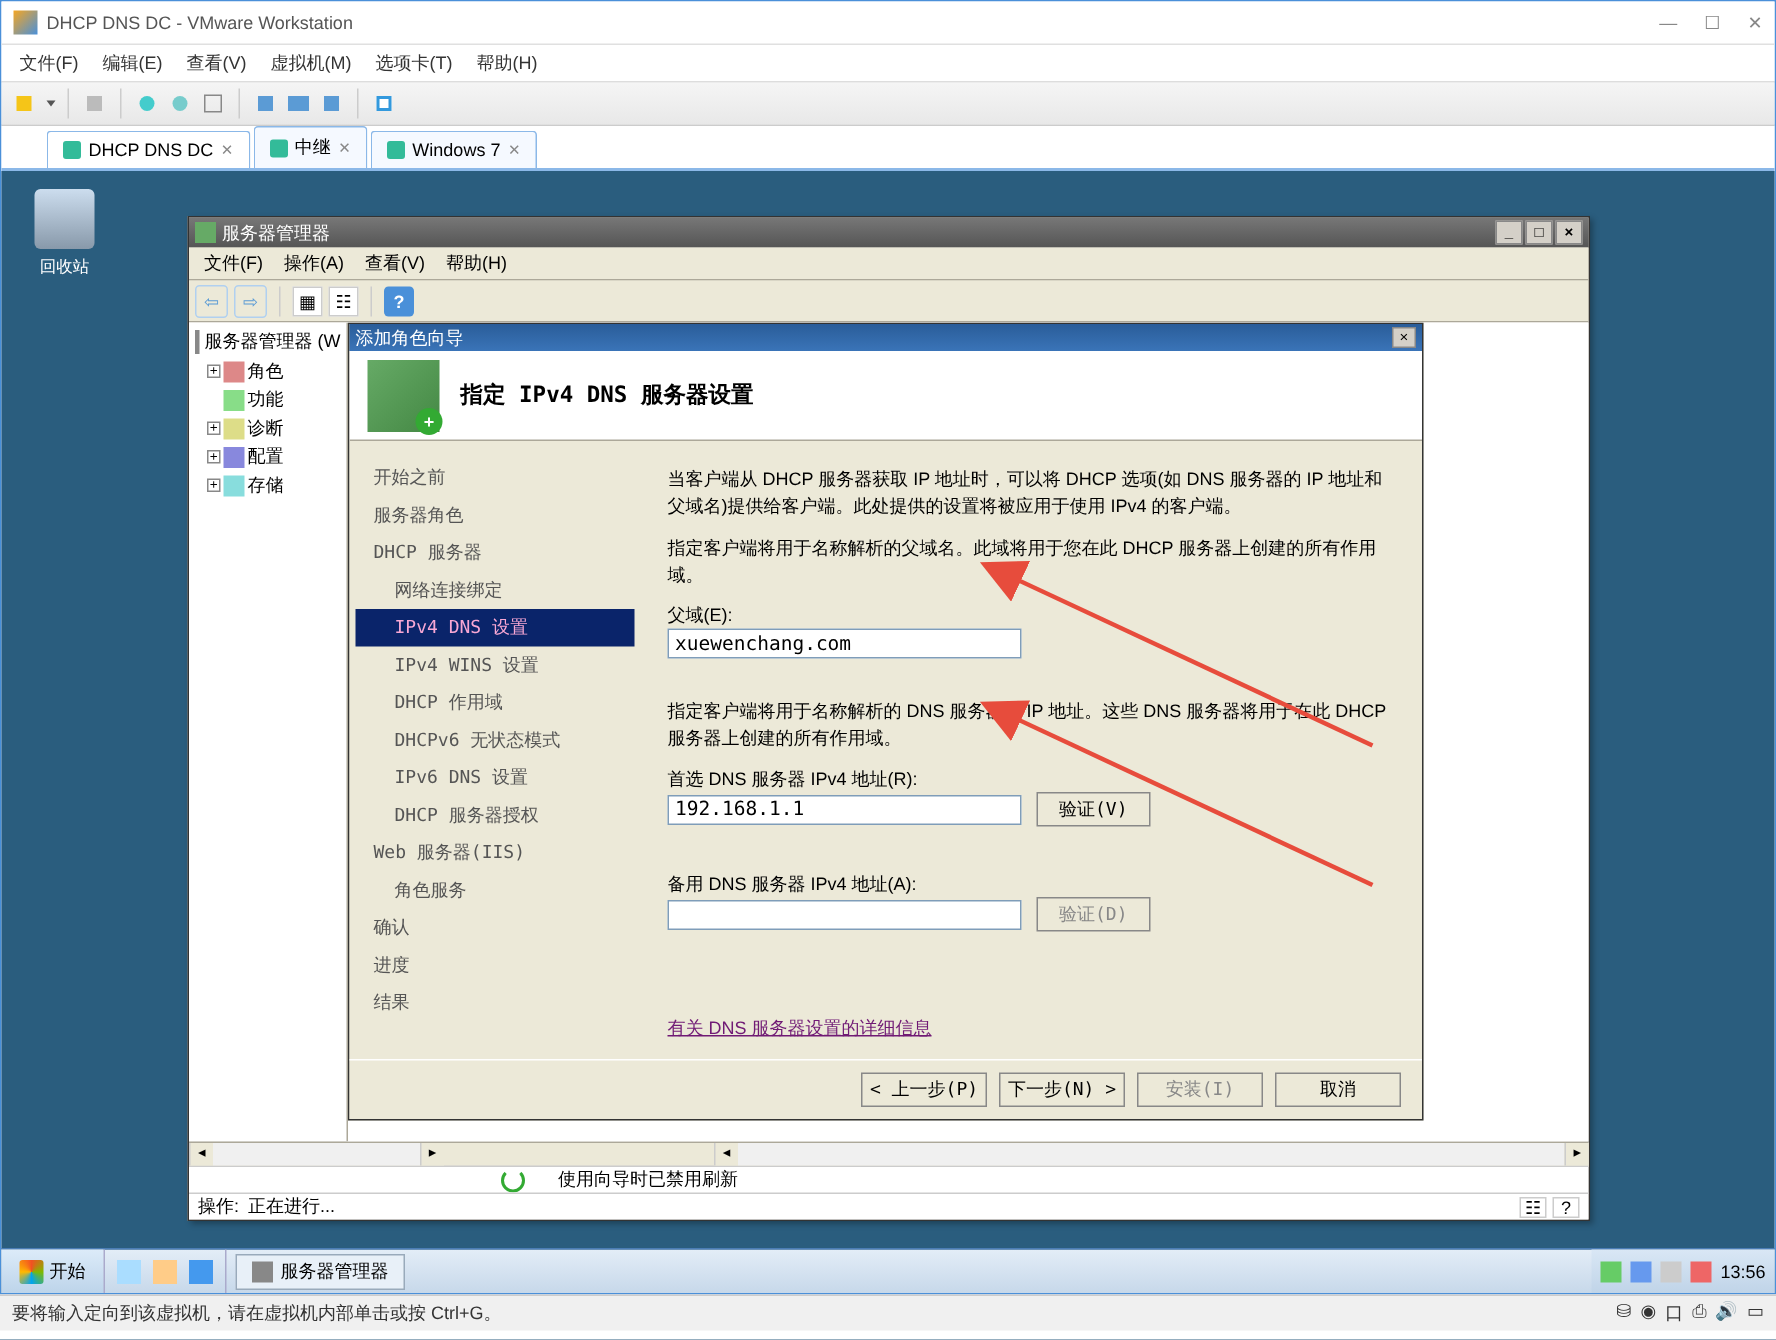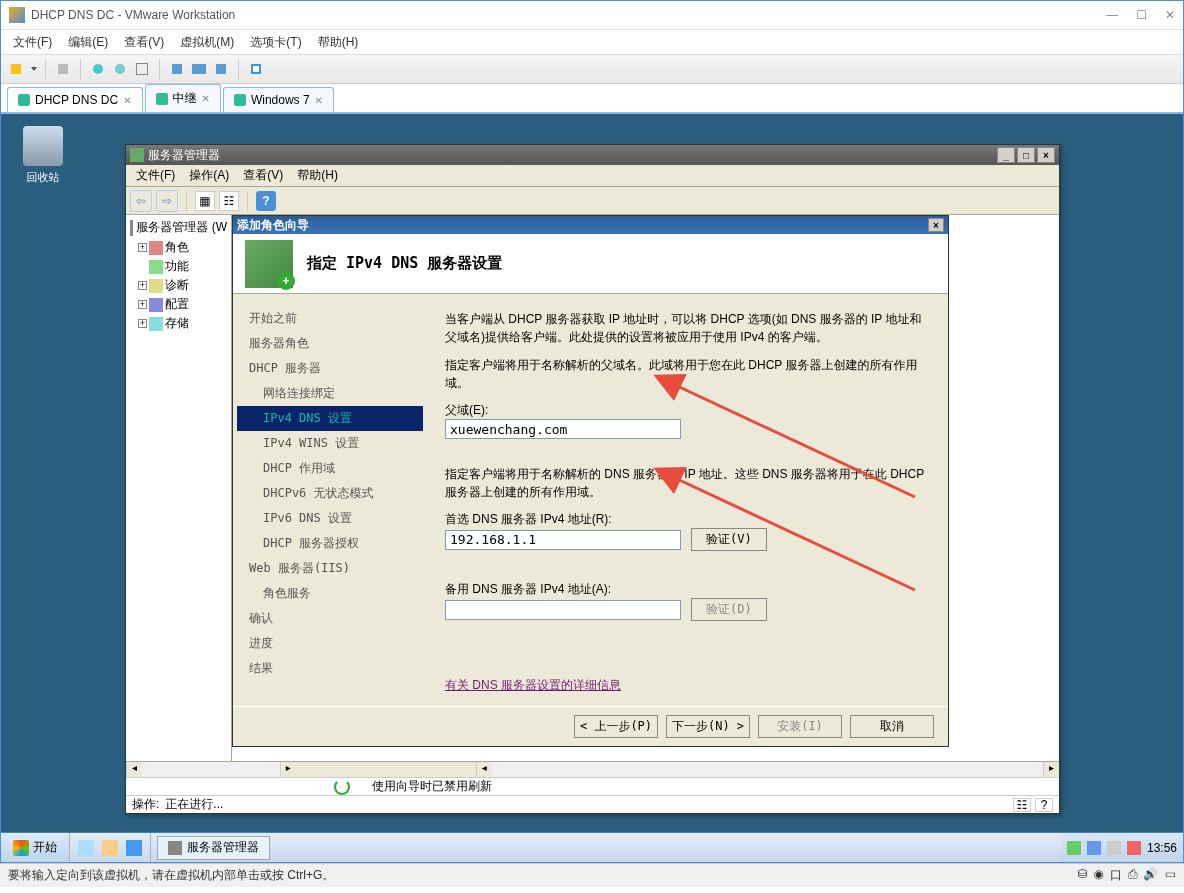--- a/index.html
+++ b/index.html
@@ -20,21 +20,21 @@
 .tb-btn { width: 18px; height: 18px; display: inline-flex; align-items: center; justify-content: center; }
 .tb-sep { width: 1px; height: 20px; background: #ccc; margin: 0 4px; }
 .tb-yellow { background:#f5c518; width:10px; height:10px; }
 .tb-dropdown-arrow { border-left:3px solid transparent; border-right:3px solid transparent; border-top:4px solid #555; margin-left:2px; }
 .tb-blue-sq { width:10px; height:10px; background:#5b9bd5; }
 .tb-cyan-circ { width:10px; height:10px; background:#4cc; border-radius:50%; }
 .tb-snap { width:12px; height:12px; border:1px solid #888; }
 
 .vmware-tabs { height: 30px; background: #fff; border-bottom: 2px solid #8bb8e8; display: flex; align-items: flex-end; padding: 0 6px; gap: 2px; }
 .vmw-tab { border: 1px solid #8bb8e8; border-bottom: none; padding: 5px 10px; border-radius: 3px 3px 0 0; display: flex; align-items: center; gap: 5px; background:#f5f9ff; }
-.vmw-tab.active { background: #fff; }
+.vmw-tab.active { background: #fff; margin-left: 24px; }
 .vmw-tab .vm-ico { width:12px; height:12px; background:#3b9; border-radius:2px; }
 .vmw-tab .close { color:#888; font-size:10px; }
 
 .vm-content { flex: 1; background: #2a5d7e; position: relative; }
 
 
 .desktop-icon { position: absolute; left: 14px; top: 12px; width: 56px; text-align: center; color:#fff; font-size:11px; }
 .desktop-icon .bin { width: 40px; height: 40px; margin: 0 auto 4px; background: linear-gradient(180deg,#cde,#89a); border-radius: 4px; }
 
 
@@ -63,32 +63,32 @@
 .tree-item .nico { width:14px; height:14px; background:#d88; }
 .tree-item.n2 .nico{background:#8d8;}
 .tree-item.n3 .nico{background:#dd8;}
 .tree-item.n4 .nico{background:#88d;}
 .tree-item.n5 .nico{background:#8dd;}
 
 .srvmgr-main { flex:1; position:relative; background:#fff; }
 
 
 .wizard { position:absolute; left:0; top:0; width:717px; height:532px; background:#ece9d8; border:1px solid #333; display:flex; flex-direction:column; }
-.wizard-title { height:18px; background:linear-gradient(#2a5d99,#3a74b8); color:#fff; font-size:12px; display:flex; align-items:center; padding:0 4px; font-weight:bold;}
+.wizard-title { height:18px; background:linear-gradient(#2a5d99,#3a74b8); color:#fff; font-size:12px; display:flex; align-items:center; padding:0 4px; font-weight:normal;}
 .wizard-title .wclose{ margin-left:auto; width:16px; height:14px; background:#d4d0c8; color:#000; display:inline-flex; align-items:center; justify-content:center; font-size:10px; border:1px solid #888;}
 .wizard-header { height:60px; background:#fff; border-bottom:1px solid #aca899; display:flex; align-items:center; padding:1px 12px; gap:14px;}
 .wizard-header .wiz-ico { width:48px; height:48px; background:linear-gradient(135deg,#6a6,#484); position:relative; }
 .wizard-header .wiz-ico::after{content:"+"; position:absolute; right:-2px; bottom:-2px; width:18px; height:18px; background:#3a3; color:#fff; border-radius:50%; display:flex; align-items:center; justify-content:center; font-weight:bold;}
 .wizard-header h2 { font-size:15px; font-weight:bold; font-family:"SimSun",monospace; }
 
 .wizard-body { flex:1; display:flex; }
 .wiz-nav { width: 194px; background:#ece9d8; padding:12px 4px; }
 .wiz-nav-item { padding:4px 12px; font-size:12px; color:#555; font-family:"SimSun",monospace; }
 .wiz-nav-item.l2 { padding-left: 26px; }
-.wiz-nav-item.active { background:#0a246a; color:#14b8a6; }
+.wiz-nav-item.active { background:#0a246a; color:#f9a8d4; }
 
 .wiz-content { flex:1; padding:16px 18px 10px; font-family:"SimSun",monospace; font-size:12px; position:relative; }
 .wiz-content p { margin-bottom:10px; line-height:1.5; }
 .wiz-field-row { display:flex; align-items:center; gap:10px; margin-bottom:6px;}
 .wiz-input { width:236px; height:20px; border:1px solid #7f9db9; padding:1px 4px; font-size:13px; font-family:"SimSun",monospace; background:#fff; }
 .wiz-btn-sm { padding:2px 14px; border:1px solid #888; background:#ece9d8; font-size:12px; font-family:"SimSun",monospace; }
 .wiz-btn-sm:disabled{ color:#888; }
 .wiz-link { color:#701a75; text-decoration:underline; cursor:pointer; }
 .wiz-content .bottom-link{ position:absolute; bottom:12px; left:18px; }
 

